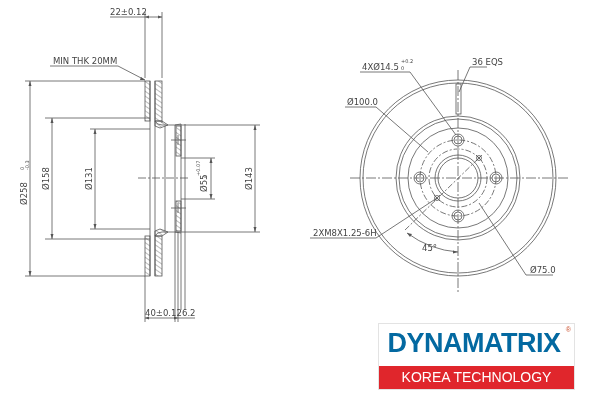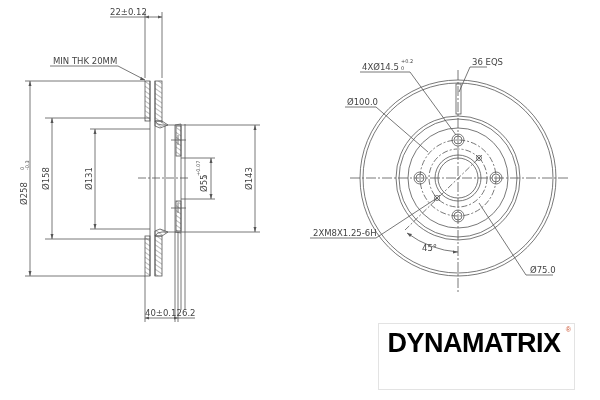--- a/index.html
+++ b/index.html
@@ -1,21 +1,21 @@
 <!DOCTYPE html>
 <html><head>
 <meta charset="utf-8">
 <style>
   html, body { margin: 0; padding: 0; background: #ffffff; }
   body { width: 600px; height: 400px; position: relative; overflow: hidden; font-family: "DejaVu Sans Condensed", "DejaVu Sans", sans-serif; }
   #drawing { position: absolute; left: 0; top: 0; width: 600px; height: 400px; }
   .dimtext { font-family: "DejaVu Sans", sans-serif; font-size: 8.5px; fill: #444; }
   .dimtext-sm { font-family: "DejaVu Sans", sans-serif; font-size: 5px; fill: #444; }
   #logo { position: absolute; left: 378px; top: 323px; width: 197px; height: 67px; background: #ffffff; border: 1px solid #e3e3e3; box-sizing: border-box; }
-  #logo-brand { position: absolute; left: 0; top: 4px; width: 190px; text-align: center; font-family: "Liberation Sans", sans-serif; font-weight: bold; font-size: 27px; color: #000000; letter-spacing: -0.5px; }
+  #logo-brand { position: absolute; left: 0; top: 4px; width: 190px; text-align: center; font-family: "Liberation Sans", sans-serif; font-weight: bold; font-size: 27px; color: #0369a1; letter-spacing: -0.5px; }
   #logo-reg { position: absolute; right: 3px; top: 2px; font-family: "Liberation Sans", sans-serif; font-size: 7px; color: #c53; }
   #logo-band { position: absolute; left: 0; bottom: 0; width: 100%; height: 23px; background: #e0262c; color: #ffffff; font-family: "Liberation Sans", sans-serif; font-size: 14px; text-align: center; line-height: 23px; }
 </style>
 </head>
 <body>
 
 <svg id="drawing" width="600" height="400" viewBox="0 0 600 400" xmlns="http://www.w3.org/2000/svg">
   <defs>
     <pattern id="hatch" width="4" height="4" patternUnits="userSpaceOnUse" patternTransform="rotate(-55)">
       <line x1="0" y1="0" x2="0" y2="4" stroke="#555" stroke-width="0.8"></line>
@@ -197,13 +197,14 @@
     <text class="dimtext" x="347" y="105">Ø100.0</text>
     <text class="dimtext" x="313" y="236">2XM8X1.25-6H</text>
     <text class="dimtext" x="422" y="251">45°</text>
     <text class="dimtext" x="530" y="273">Ø75.0</text>
   </g>
 </svg>
 
 <div id="logo">
   <div id="logo-brand">DYNAMATRIX</div>
   <div id="logo-reg">®</div>
+  <div id="logo-band">KOREA TECHNOLOGY</div>
 </div>
 
 </body></html>

